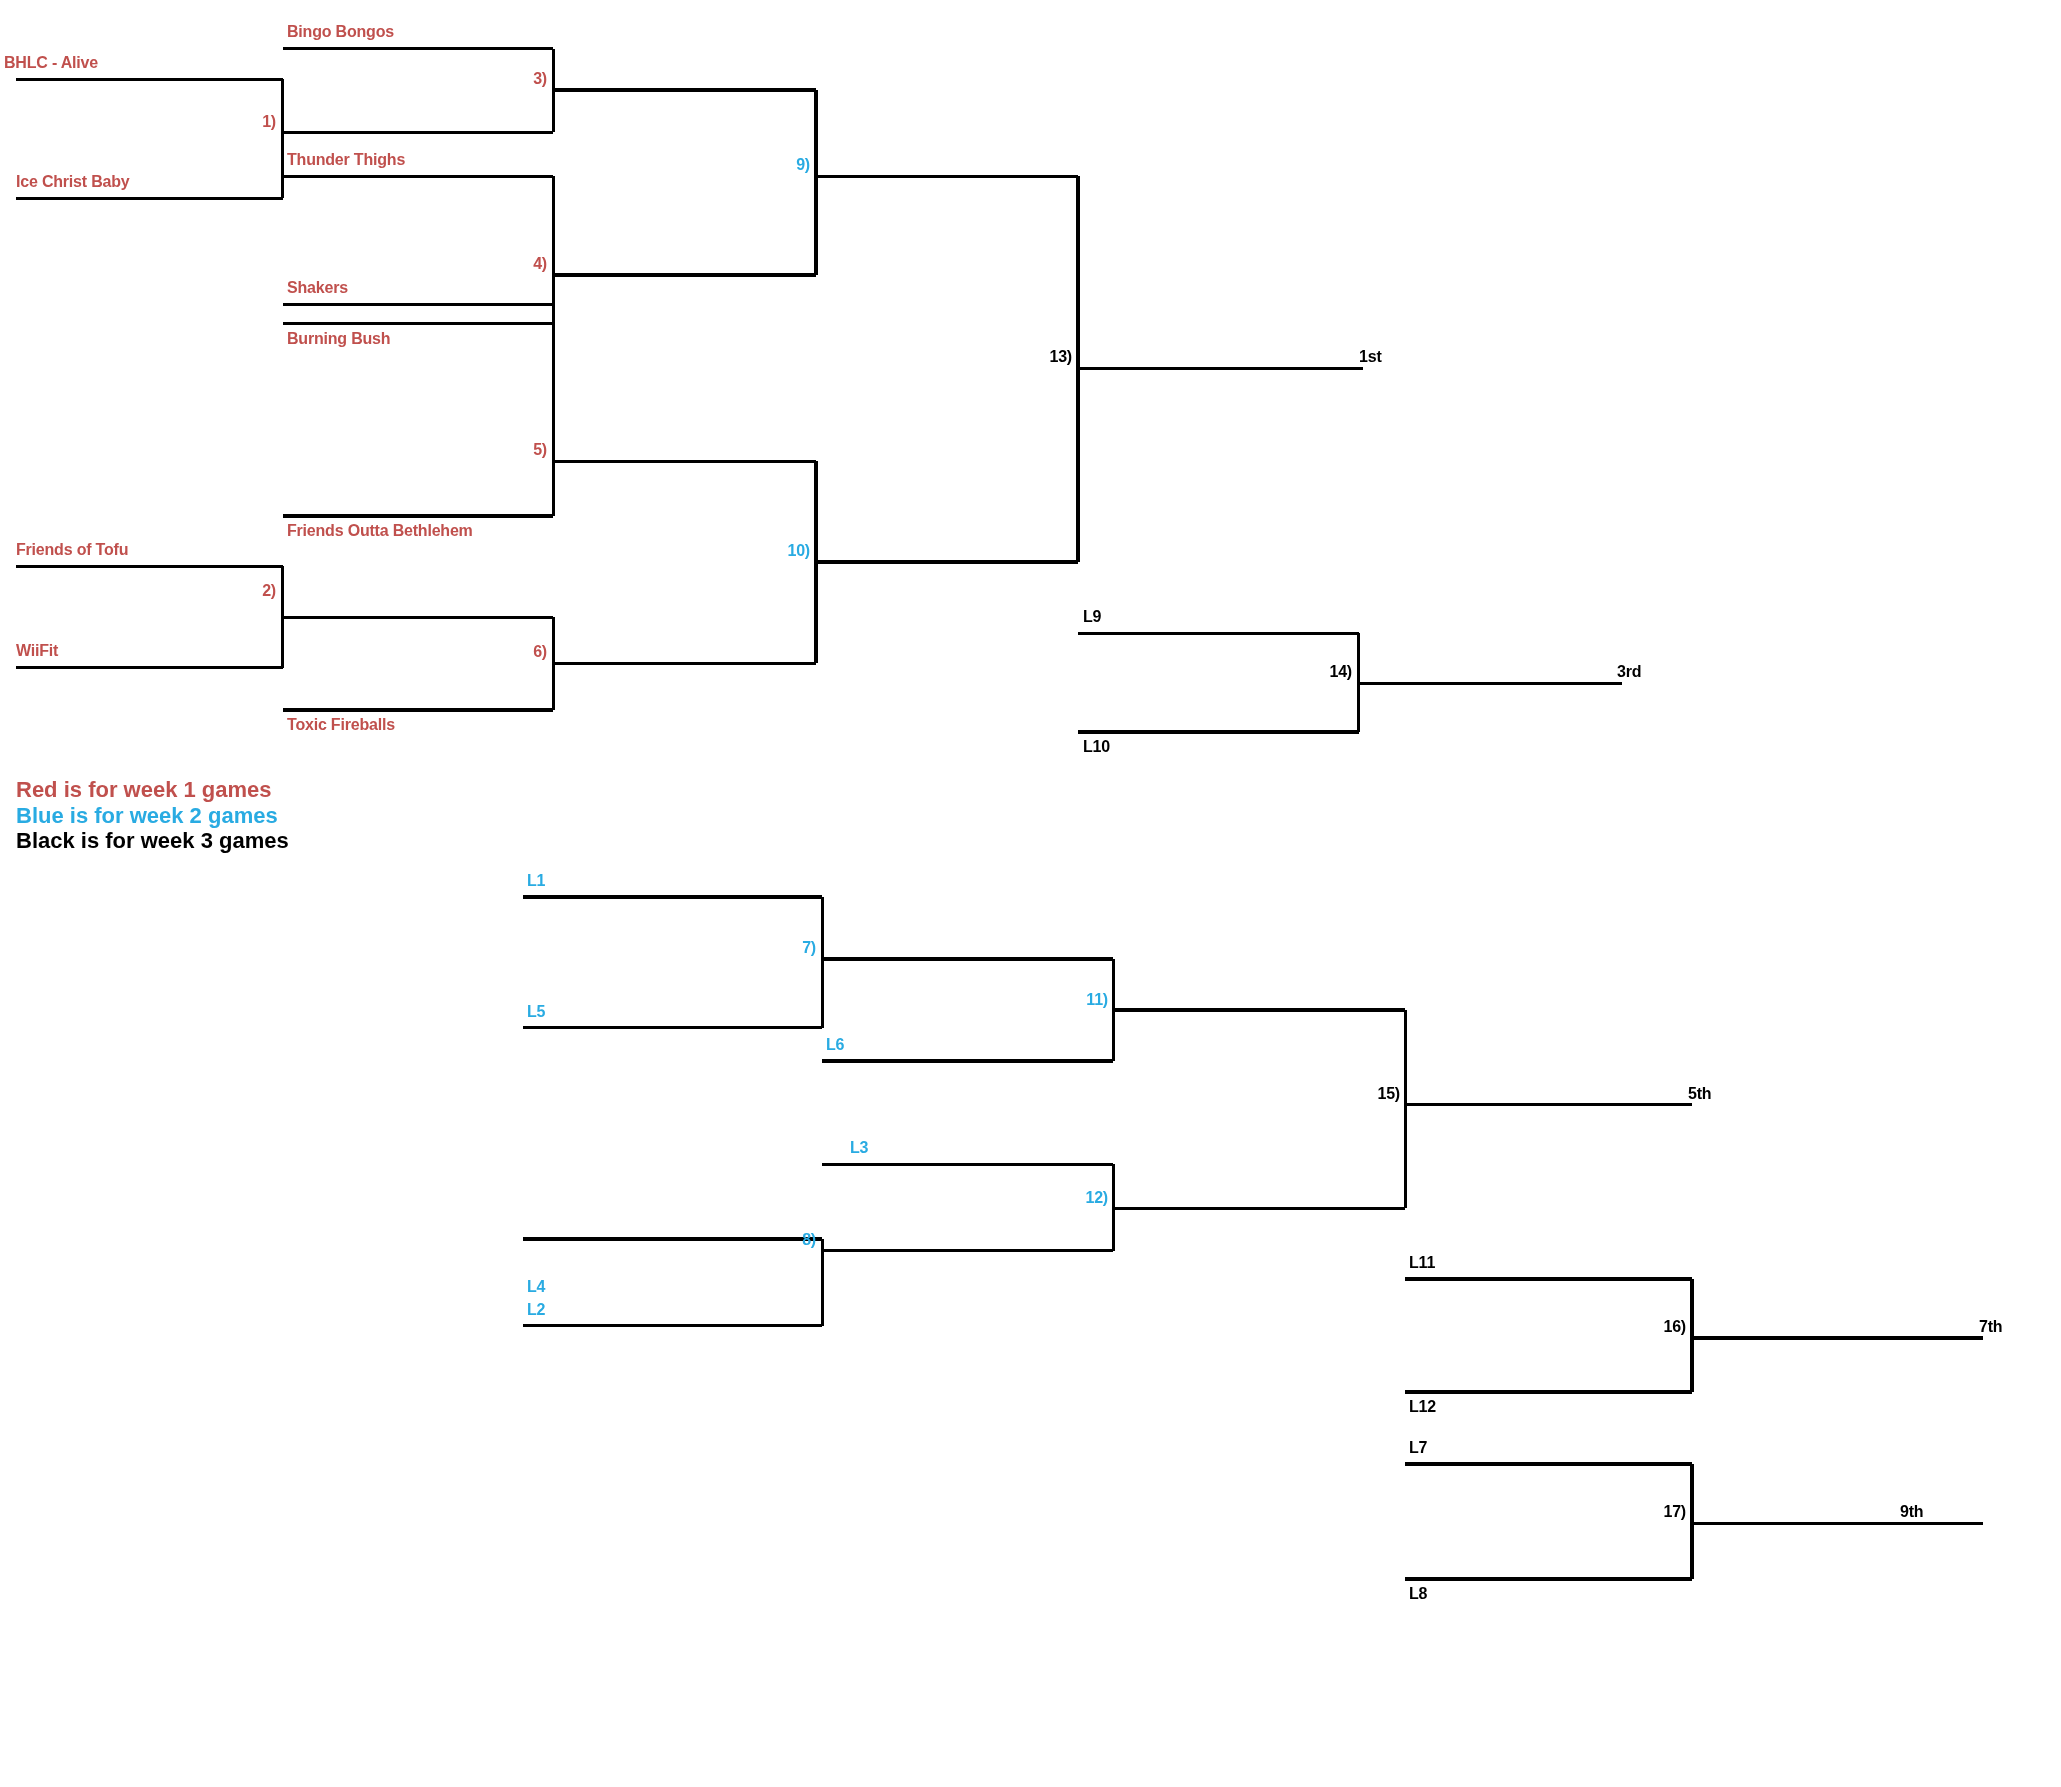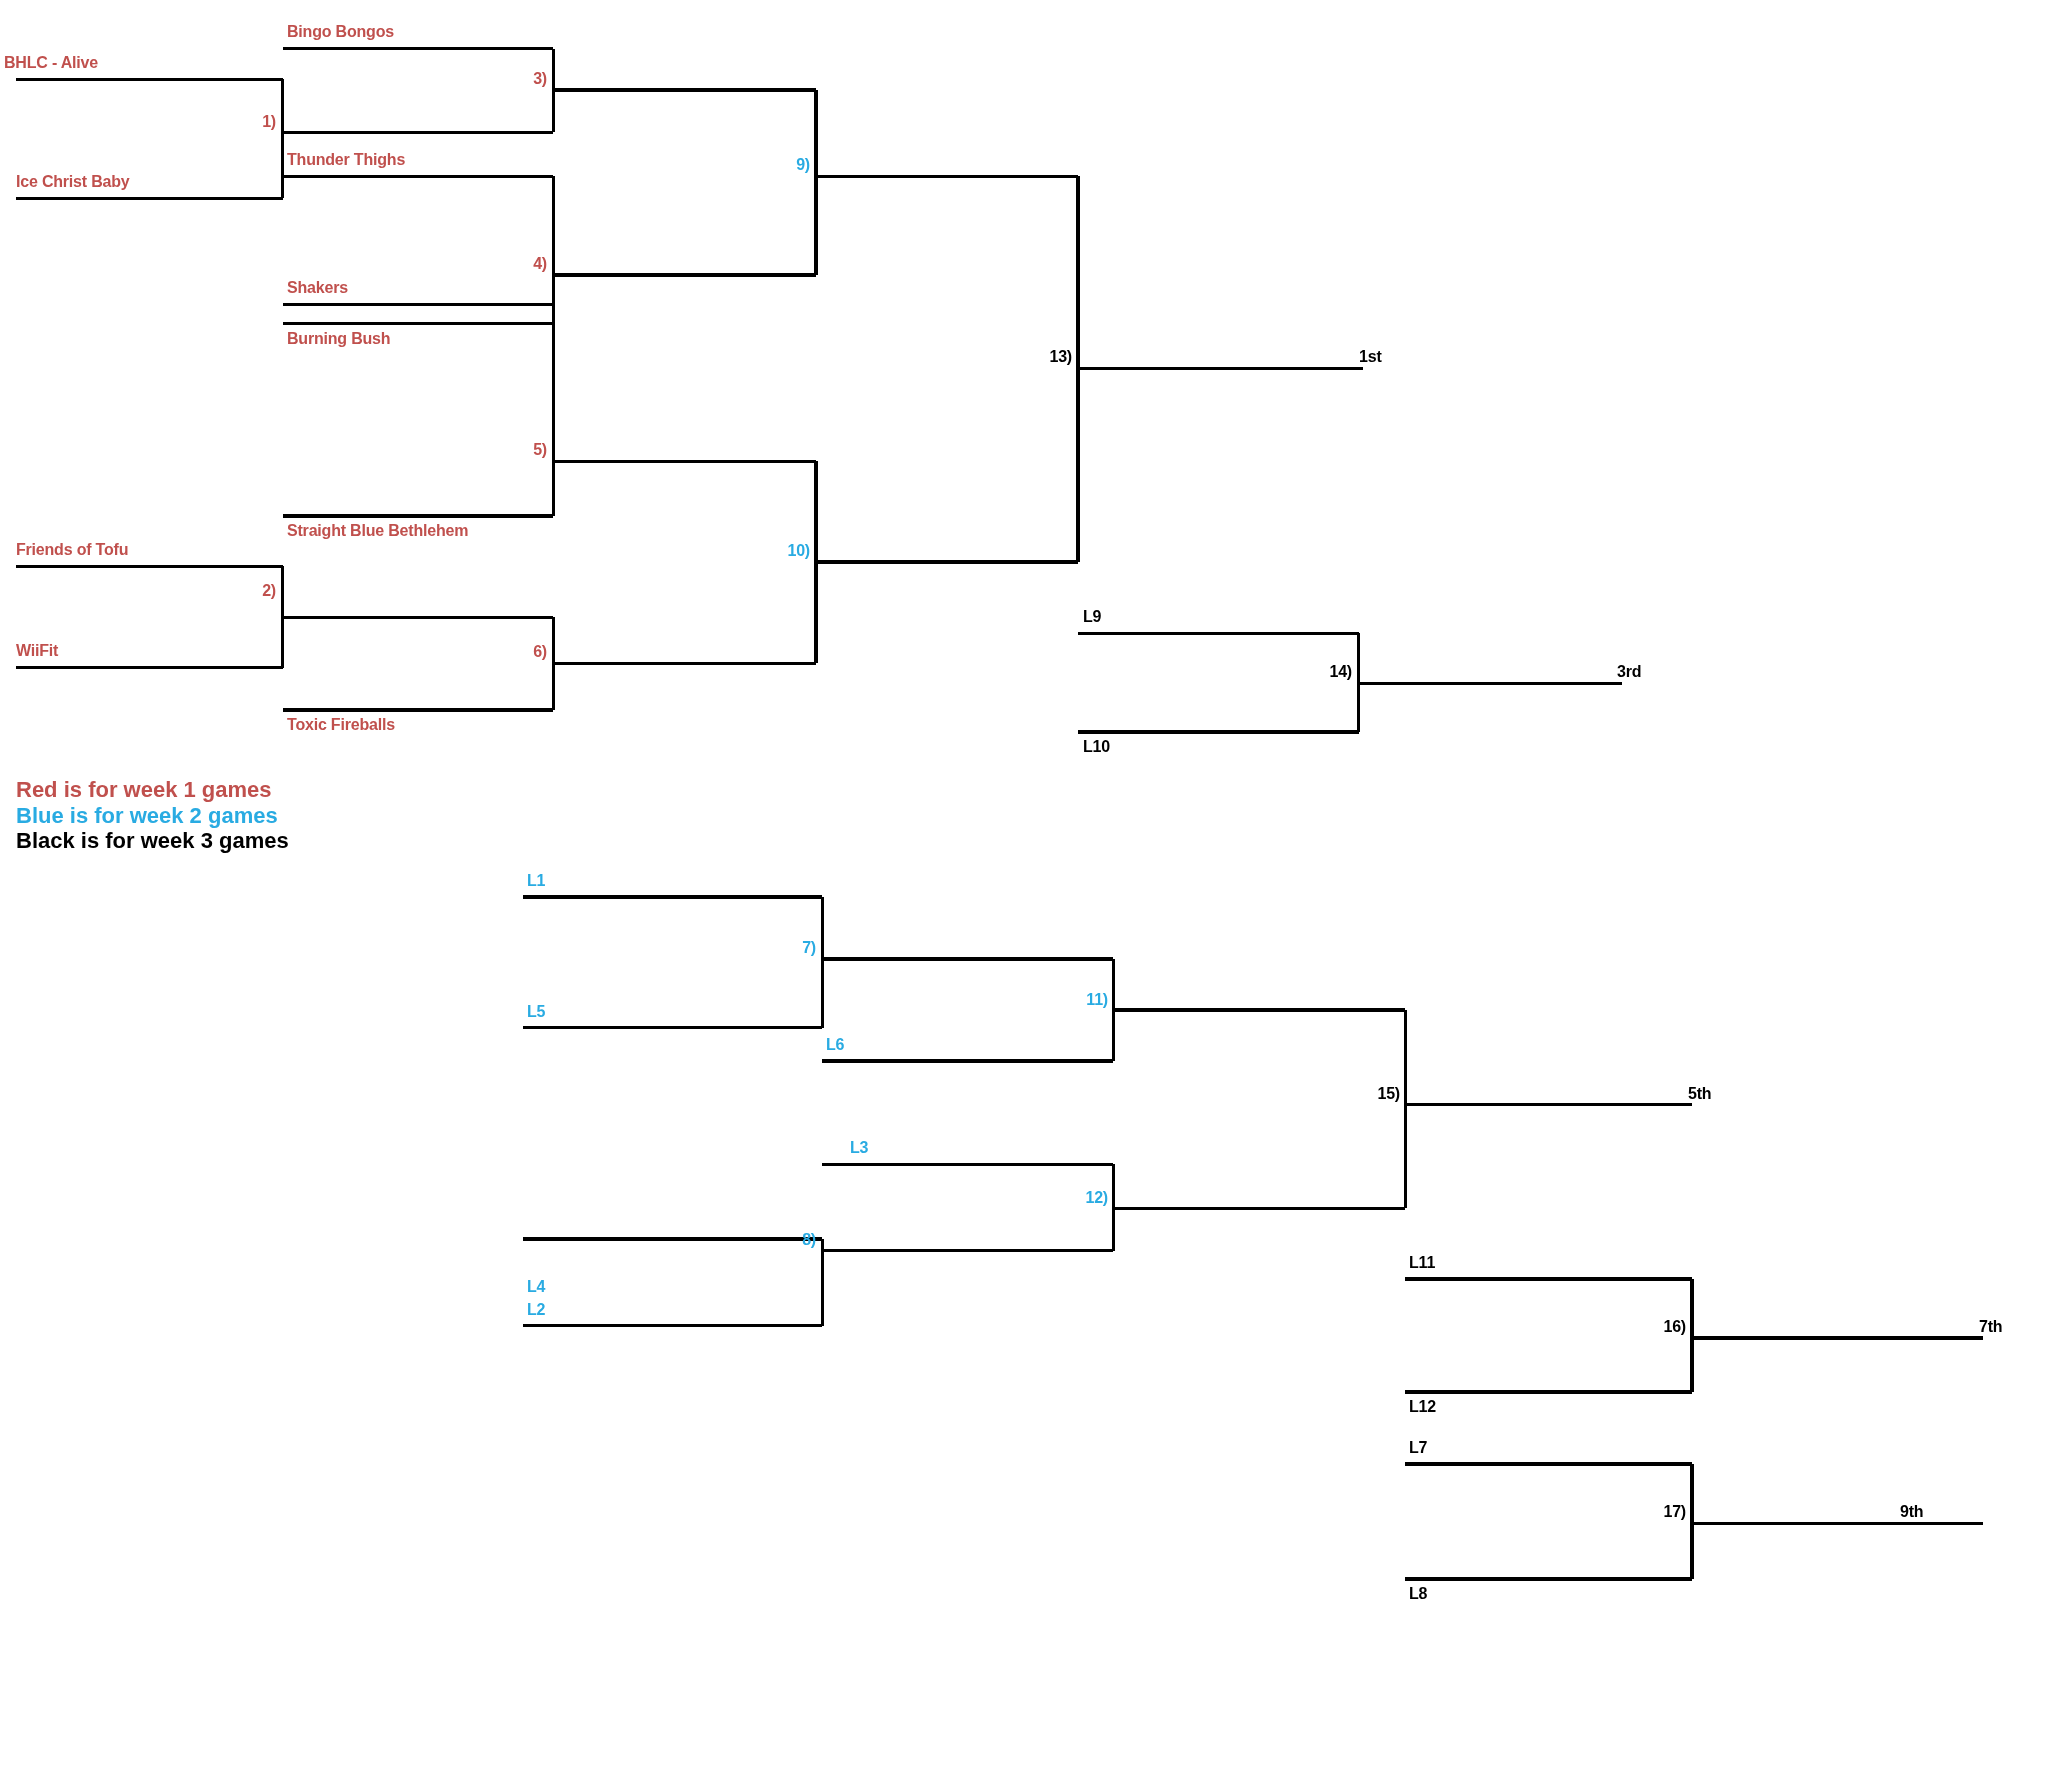--- a/index.html
+++ b/index.html
@@ -156,21 +156,21 @@
   <div class="lbl red slot-name" style="left:16px; top:174px;">Ice Christ Baby</div>
 
   <div class="lbl red slot-name" style="left:287px; top:24px;">Bingo Bongos</div>
 
   <div class="lbl red slot-name" style="left:287px; top:152px;">Thunder Thighs</div>
 
   <div class="lbl red slot-name" style="left:287px; top:331px;">Burning Bush</div>
 
   <div class="lbl red slot-name" style="left:287px; top:280px;">Shakers</div>
 
-  <div class="lbl red slot-name" style="left:287px; top:523px;">Straight Blue Bethlehem</div>
+  <div class="lbl red slot-name" style="left:287px; top:523px;">Friends Outta Bethlehem</div>
 
   <div class="lbl red slot-name" style="left:16px; top:542px;">Friends of Tofu</div>
 
   <div class="lbl red slot-name" style="left:16px; top:643px;">WiiFit</div>
 
   <div class="lbl red slot-name" style="left:287px; top:717px;">Toxic Fireballs</div>
 
   <div class="lbl red game-num" style="left:229px; top:114px; width:47px;">1)</div>
 
   <div class="lbl red game-num" style="left:500px; top:71px; width:47px;">3)</div>

